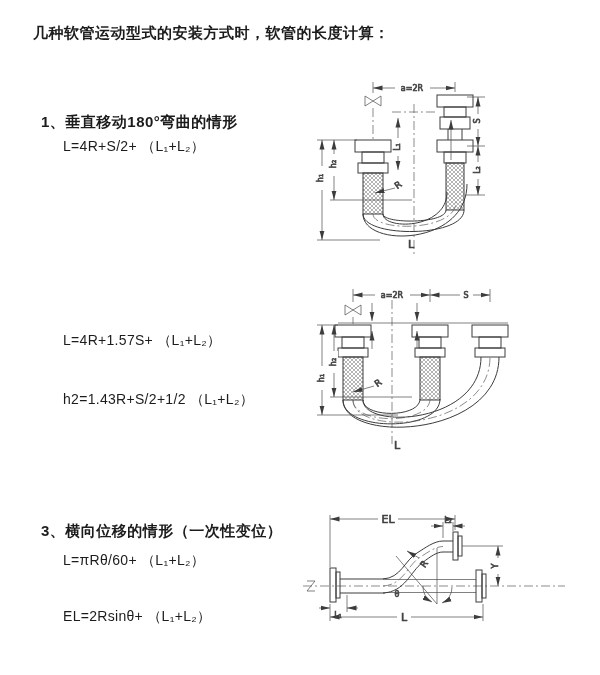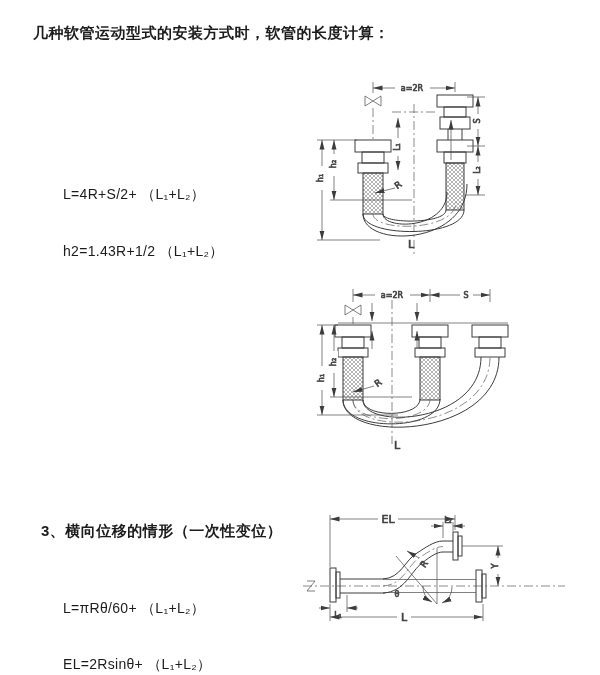--- a/index.html
+++ b/index.html
@@ -3,40 +3,42 @@
 <meta charset="utf-8">
 <style>
   html,body{margin:0;padding:0;background:#fff;}
   .page{position:relative;width:600px;height:675px;background:#ffffff;overflow:hidden;
         font-family:"Liberation Sans","DejaVu Sans",sans-serif;color:#1c1c1c;}
   .title{position:absolute;left:33px;top:24px;font-size:15px;font-weight:600;
          letter-spacing:.5px;white-space:nowrap;text-align:right;}
   .heading{position:absolute;left:41px;font-size:15px;font-weight:600;
            letter-spacing:.5px;white-space:nowrap;}
   .formula{position:absolute;left:63px;font-size:14px;font-weight:500;
-           letter-spacing:.3px;white-space:nowrap;margin-top:48px;}
+           letter-spacing:.3px;white-space:nowrap;}
   svg.diag{position:absolute;}
   svg text{font-family:"DejaVu Sans","Liberation Sans",sans-serif;font-size:8px;
            fill:#2b2b2b;}
   svg text.big{font-size:11px;}
   .ln{stroke:#3c3c3c;stroke-width:1;fill:none;}
   .tn{stroke:#4a4a4a;stroke-width:.7;fill:none;}
   .cl{stroke:#5a5a5a;stroke-width:.7;fill:none;stroke-dasharray:9 3 2 3;}
   .wb{fill:#ffffff;stroke:none;}
 </style>
 </head>
 <body>
 
 <div class="page">
 
   <div class="title">几种软管运动型式的安装方式时，软管的长度计算：</div>
 
+  <div class="heading" style="top:113px">1、垂直移动180°弯曲的情形</div>
   <div class="formula" style="top:138px">L=4R+S/2+ （L₁+L₂）</div>
-  <div class="formula" style="top:195px">h2=1.43R+1/2 （L₁+L₂）</div>
-
+
+  <div class="formula" style="top:332px">L=4R+1.57S+ （L₁+L₂）</div>
+  <div class="formula" style="top:391px">h2=1.43R+S/2+1/2 （L₁+L₂）</div>
 
   <div class="heading" style="top:522px">3、横向位移的情形（一次性变位）</div>
   <div class="formula" style="top:552px">L=πRθ/60+ （L₁+L₂）</div>
   <div class="formula" style="top:608px">EL=2Rsinθ+ （L₁+L₂）</div>
 
   <svg class="diag" style="left:300px;top:62px" width="300" height="200" viewBox="0 0 300 200">
     <defs>
       <marker id="ar1" markerWidth="11" markerHeight="8" refX="9.5" refY="3.5" orient="auto-start-reverse" markerUnits="userSpaceOnUse">
         <path d="M0,1 L9.5,3.5 L0,6 Z" fill="#3c3c3c"></path>
       </marker>

